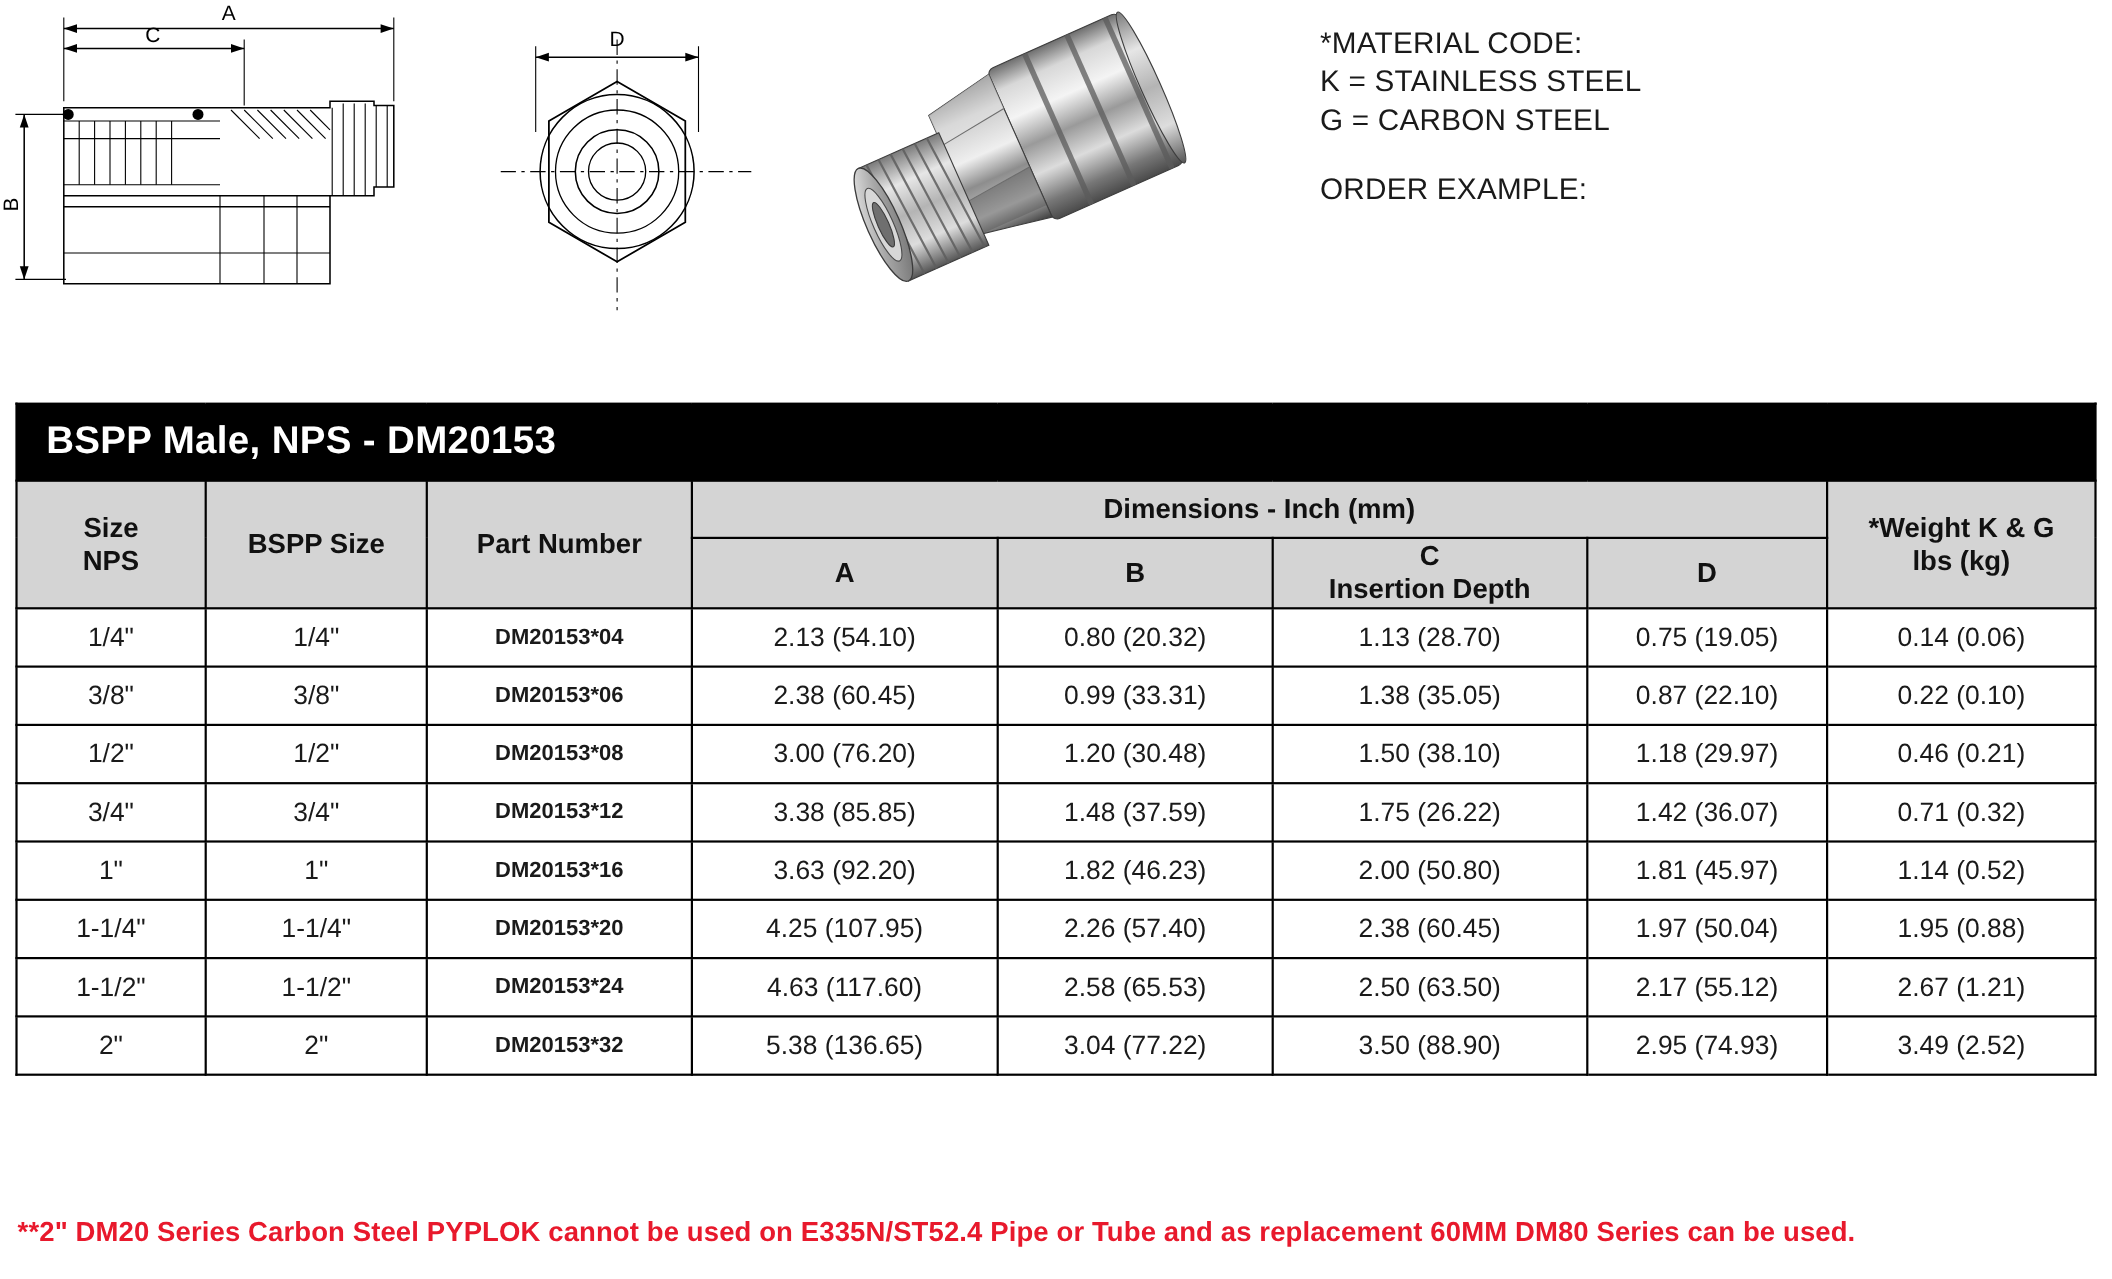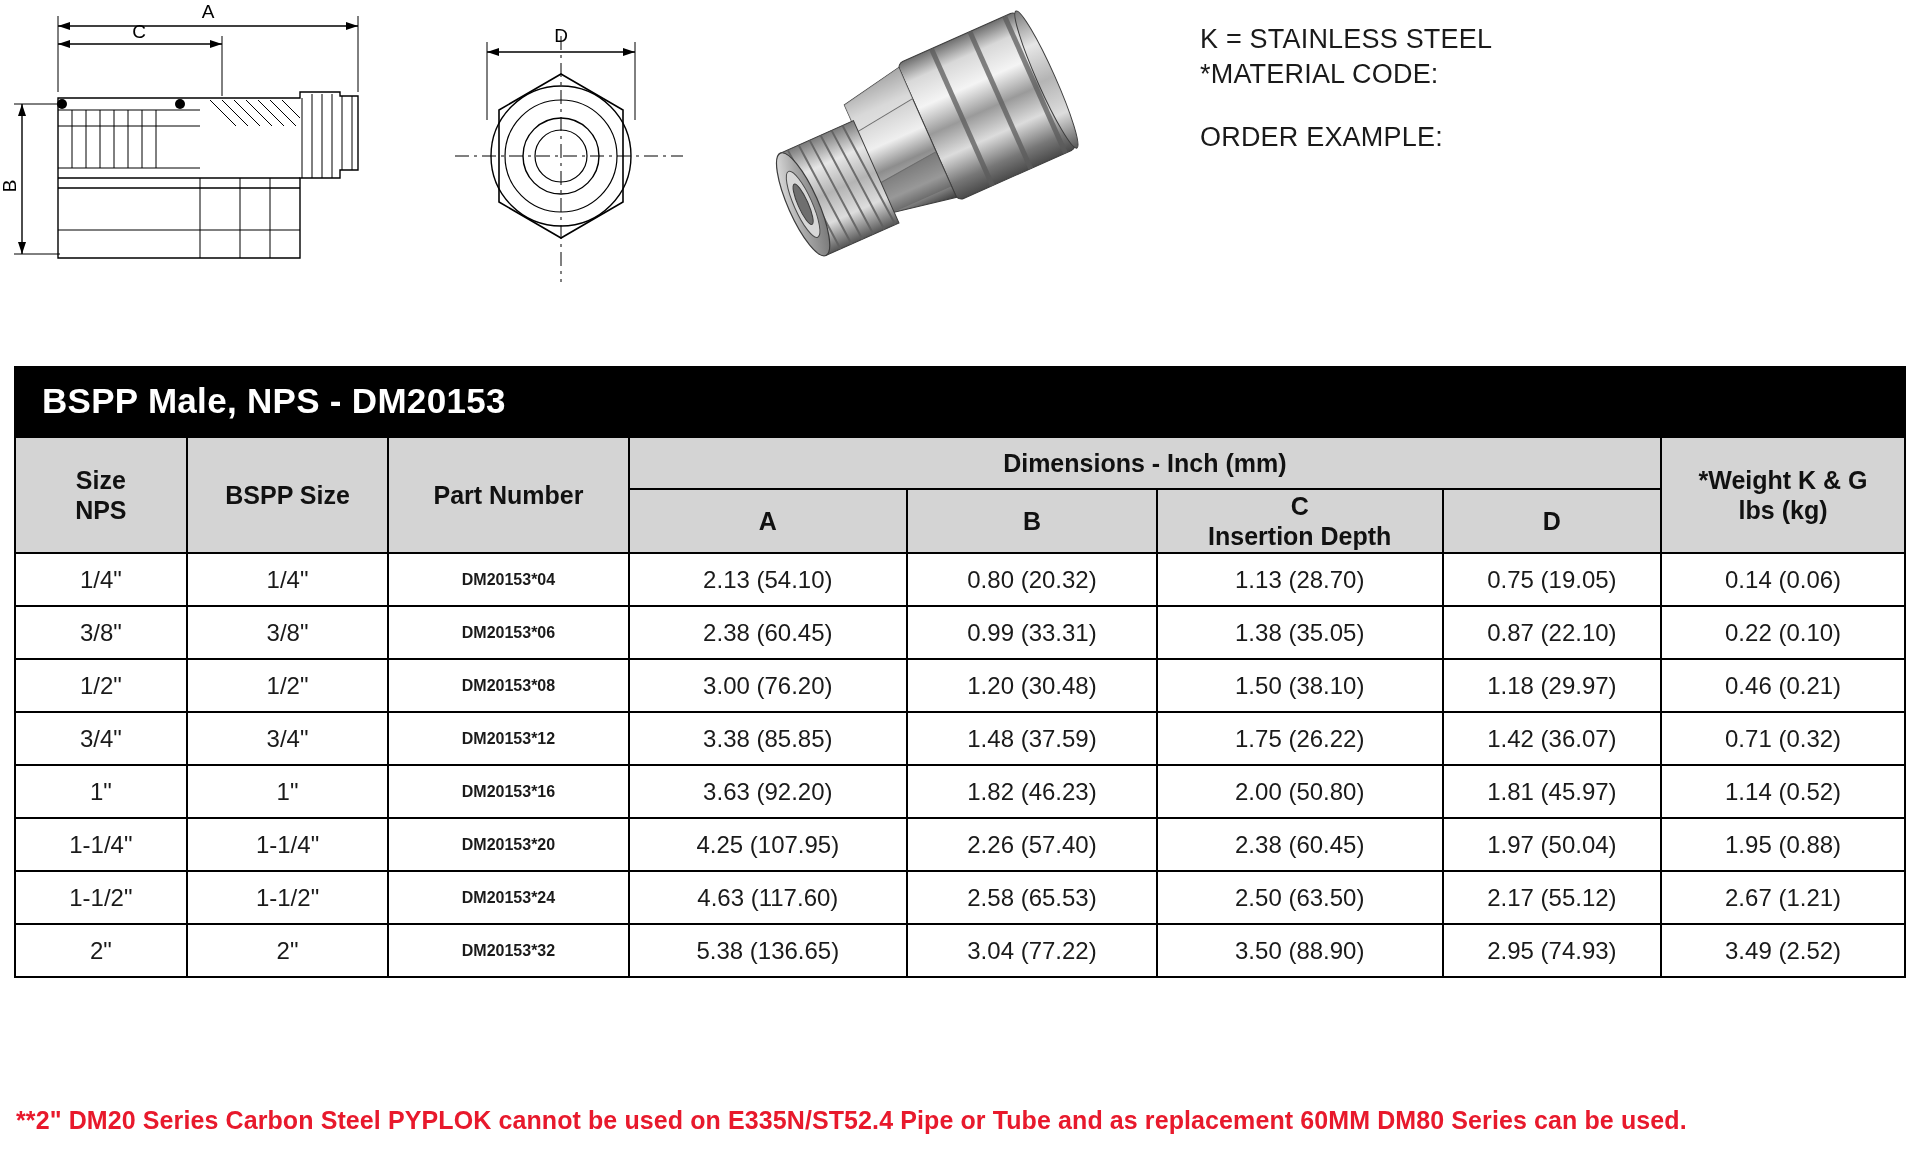--- a/index.html
+++ b/index.html
@@ -88,21 +88,21 @@
   .hdr-sub  { height: 62px; }
   .hdr-dim  { height: 50px; }
 
   td.cell {
     text-align: center;
     font-size: 24px;
     height: 51px;
     color: #1a1a1a;
     background: #ffffff;
   }
-  td.cell.bold { font-weight: bold; font-size: 16px; }
+  td.cell.bold { font-weight: bold; font-size: 20px; }
 
   .footnote {
     position: absolute;
     left: 16px;
     top: 1106px;
     font-size: 25px;
     color: #e8192c;
     font-weight: bold;
     letter-spacing: 0.1px;
   }
@@ -266,22 +266,23 @@
         <line x1="140" y1="92" x2="148" y2="204"></line>
       </g>
 
       <ellipse cx="72" cy="148" rx="15" ry="56" fill="url(#faceG)" stroke="#3b3b3b" stroke-width="1.2"></ellipse>
       <ellipse cx="72" cy="148" rx="9" ry="36" fill="#d7d7d7" stroke="#4a4a4a" stroke-width="1"></ellipse>
       <ellipse cx="72" cy="148" rx="5" ry="22" fill="#6f6f6f" stroke="#3b3b3b" stroke-width="1"></ellipse>
     </g>
   </svg>
 
   <div class="notes">
+    <div>*MATERIAL CODE:</div>
     <div>K = STAINLESS STEEL</div>
-    <div>*MATERIAL CODE:</div>
+    <div>G = CARBON STEEL</div>
     <div class="gap"></div>
     <div>ORDER EXAMPLE:</div>
   </div>
 </div>
 
 <div class="table-wrap">
   <table class="spec">
     <colgroup>
       <col style="width:143px">
       <col style="width:168px">

